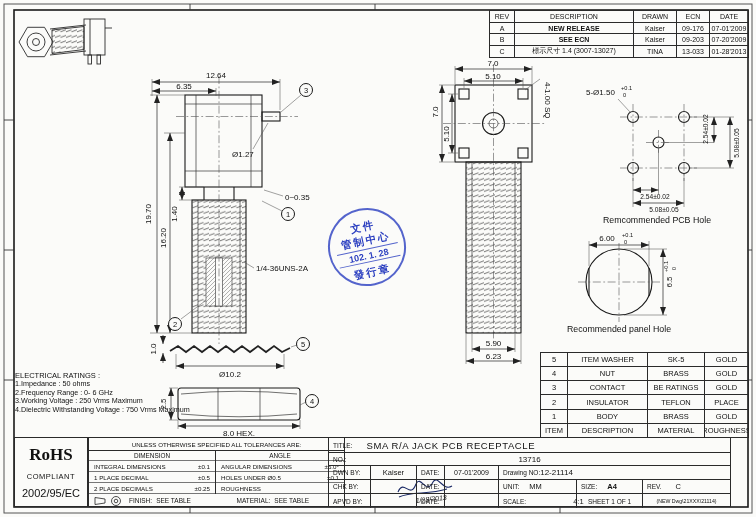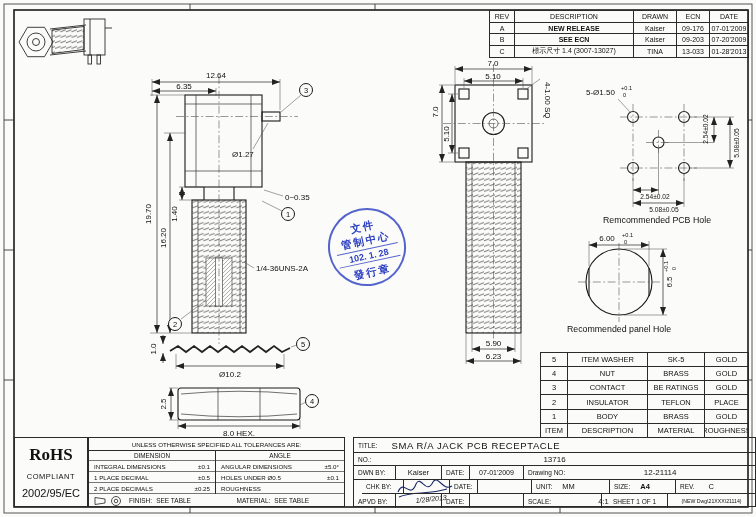--- a/index.html
+++ b/index.html
@@ -40,21 +40,21 @@
   .tol{position:absolute;left:88px;top:437px;width:257px;height:70px;border:1px solid #2a2a2a;box-sizing:border-box;font-size:6.2px;}
   .tol .hd{height:12px;border-bottom:1px solid #2a2a2a;display:flex;align-items:center;justify-content:center;}
   .tol .cols{position:absolute;top:12px;left:0;width:255px;height:44px;display:grid;grid-template-columns:127px 128px;}
   .tol .col{border-right:1px solid #2a2a2a;}
   .tol .col:last-child{border-right:none;}
   .tol .trow{height:10px;border-bottom:1px solid #777;display:flex;align-items:center;padding:0 5px;justify-content:space-between;}
   .tol .trow.h{justify-content:center;font-size:6.4px;}
   .tol .fr{position:absolute;top:56px;left:0;width:255px;height:13px;display:flex;align-items:center;font-size:6.5px;}
   .tol .sym{width:40px;display:flex;justify-content:center;}
   .tol .fc{flex:1;display:flex;gap:4px;}
-  .tblock{position:absolute;left:353px;top:437px;width:403px;height:70px;border:1px solid #2a2a2a;box-sizing:border-box;}
+  .tblock{position:absolute;left:328px;top:437px;width:403px;height:70px;border:1px solid #2a2a2a;box-sizing:border-box;}
   .tb-row{position:absolute;left:0;width:100%;display:flex;align-items:center;box-sizing:border-box;border-bottom:1px solid #2a2a2a;}
   .lab{font-size:6.5px;padding-left:4px;}
   .cell{height:100%;display:flex;align-items:center;box-sizing:border-box;border-right:1px solid #2a2a2a;}
   .val{font-size:7.5px;}
   .elec{position:absolute;left:15px;top:372px;font-size:7.2px;line-height:8.4px;white-space:nowrap;}
   .elec .eh{font-size:7.5px;}
 </style>
 </head>
 <body>
 
@@ -441,24 +441,24 @@
           <span class="val">Kaiser</span>
         </div>
     <div class="cell" style="width:28px;">
           <span class="lab">DATE:</span>
         </div>
     <div class="cell" style="width:54px;justify-content:center;">
           <span style="font-size:7px;">07-01'2009</span>
         </div>
     <div class="cell" style="flex:1;border-right:none;">
       <span class="lab">Drawing NO:</span>
-      <span style="flex:1;text-align:center;font-size:8px;">12-21114</span>
+      <span style="flex:1;font-size:8px;">12-21114</span>
     </div>
   </div>
-  <div class="tb-row" style="top:42px;height:14px;margin-left:8px;">
+  <div class="tb-row" style="top:42px;height:14px;">
     <div class="cell" style="width:42px;">
           <span class="lab">CHK BY:</span>
         </div>
     <div class="cell" style="width:46px;"></div>
     <div class="cell" style="width:28px;">
           <span class="lab">DATE:</span>
         </div>
     <div class="cell" style="width:54px;"></div>
     <div class="cell" style="width:78px;">
           <span class="lab">UNIT:</span>
@@ -488,14 +488,21 @@
         </div>
     <div class="cell" style="width:66px;justify-content:center;">
           <span style="font-size:6.5px;">SHEET  1 OF 1</span>
         </div>
     <div class="cell" style="flex:1;border-right:none;justify-content:center;">
           <span style="font-size:5.2px;">(NEW Dwg\21XXX\21114)</span>
         </div>
   </div>
 </div>
 
+<div class="elec">
+  <div class="eh">ELECTRICAL RATINGS :</div>
+  <div>1.Impedance : 50 ohms</div>
+  <div>2.Frequency Range : 0- 6 GHz</div>
+  <div>3.Working Voltage :  250 Vrms Maximum</div>
+  <div>4.Dielectric Withstanding Voltage : 750 Vrms Maximum</div>
+</div>
 
 </div>
 
 </body></html>

